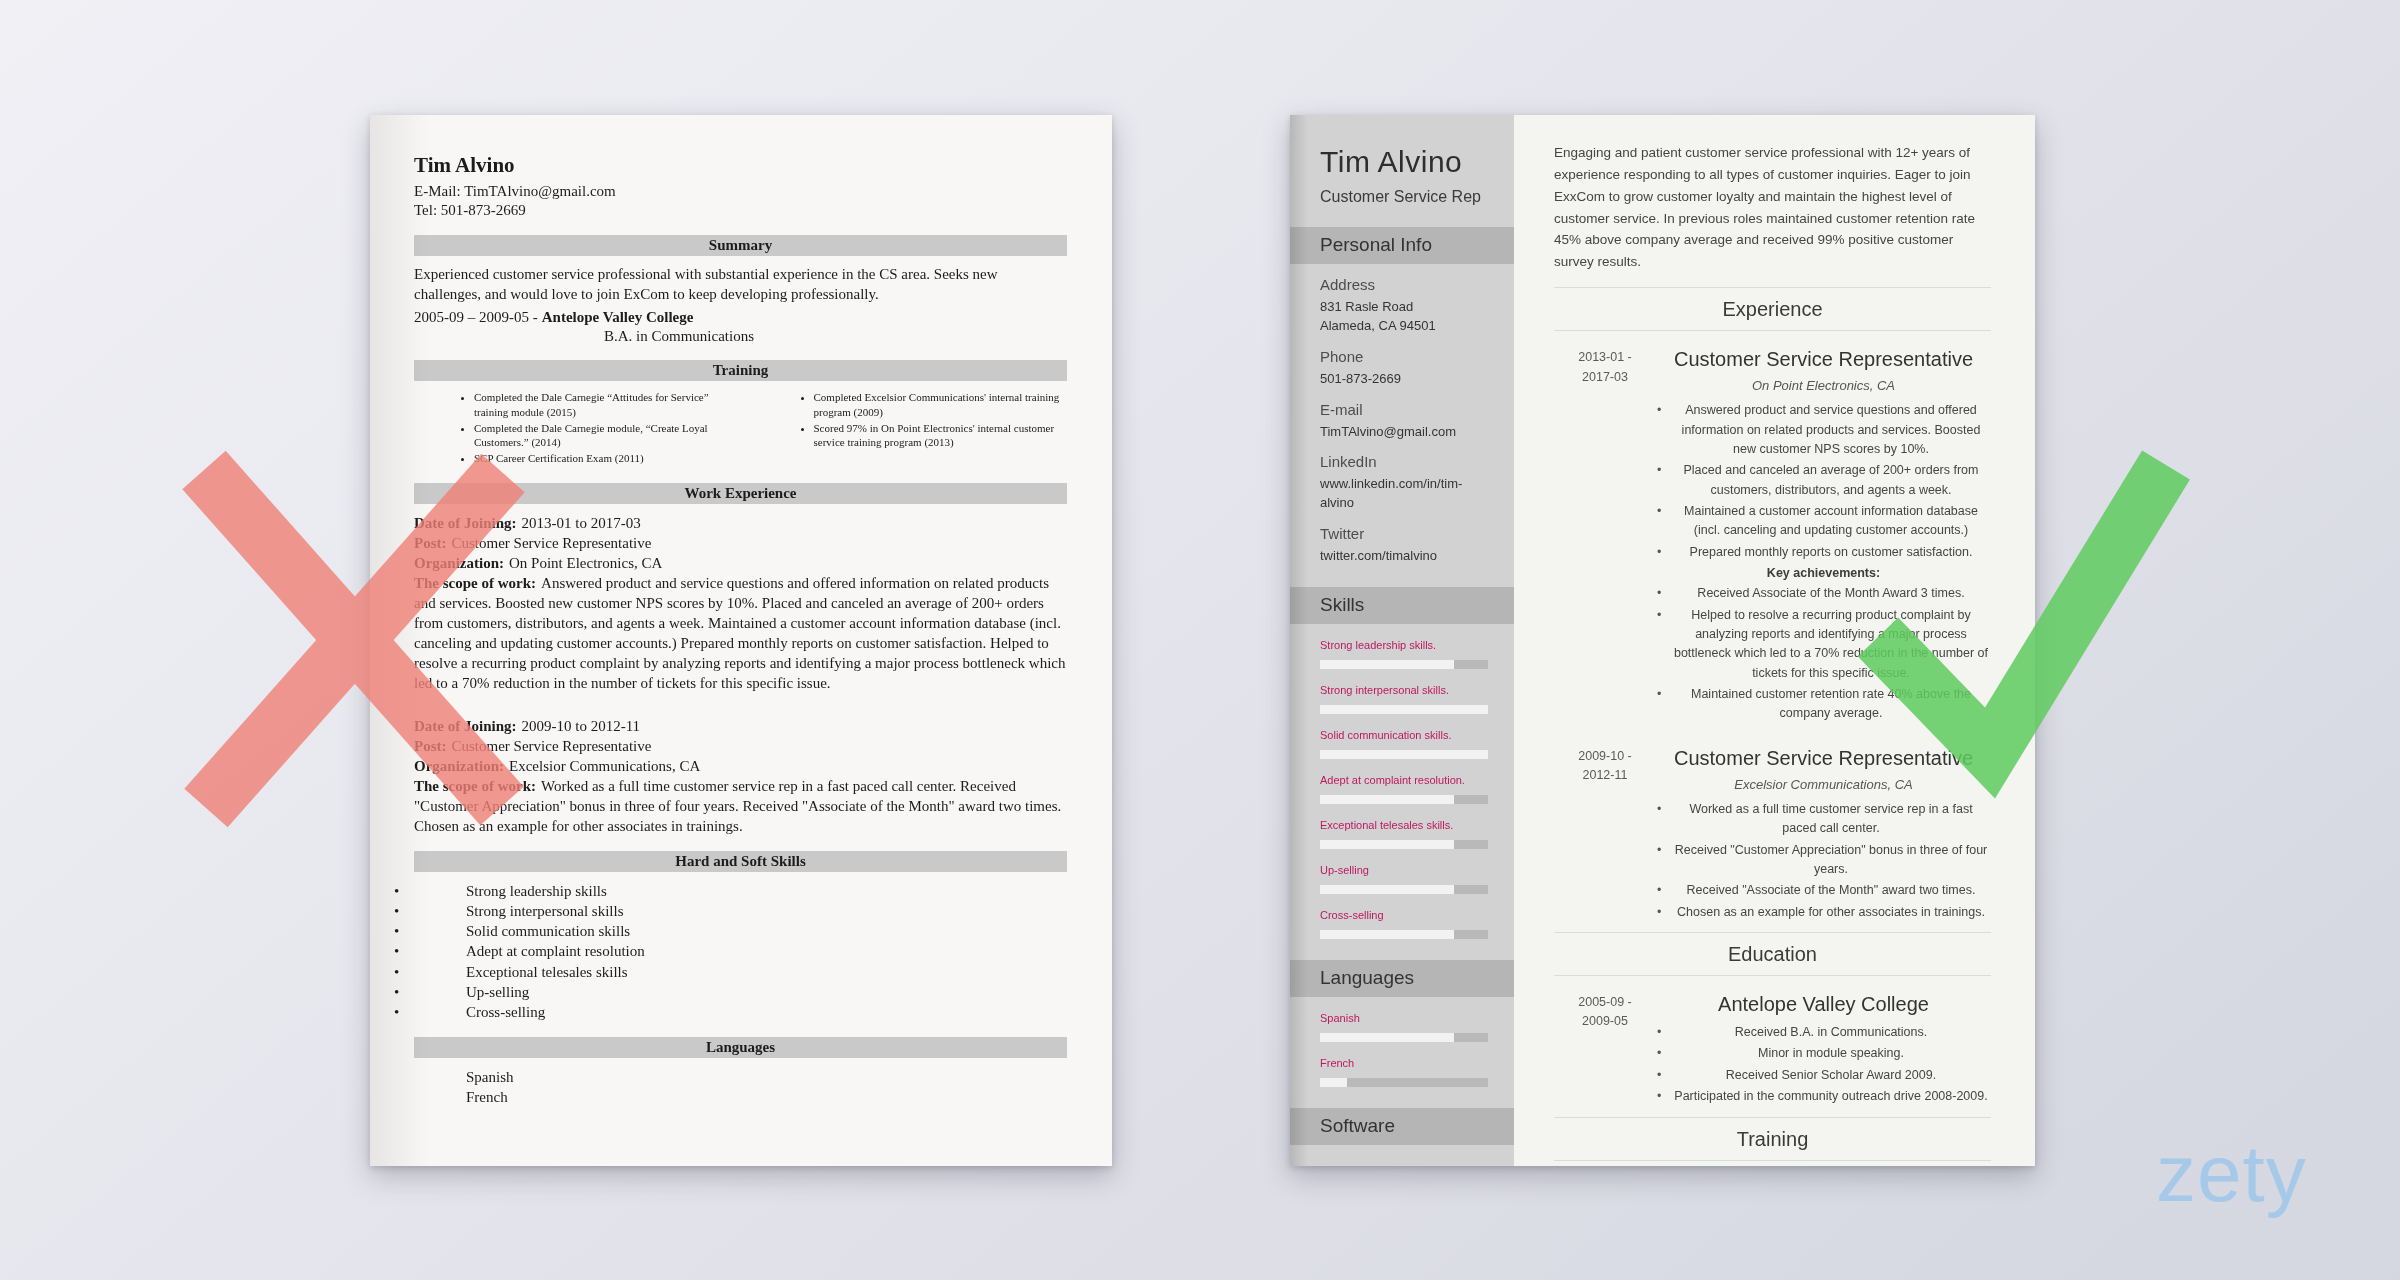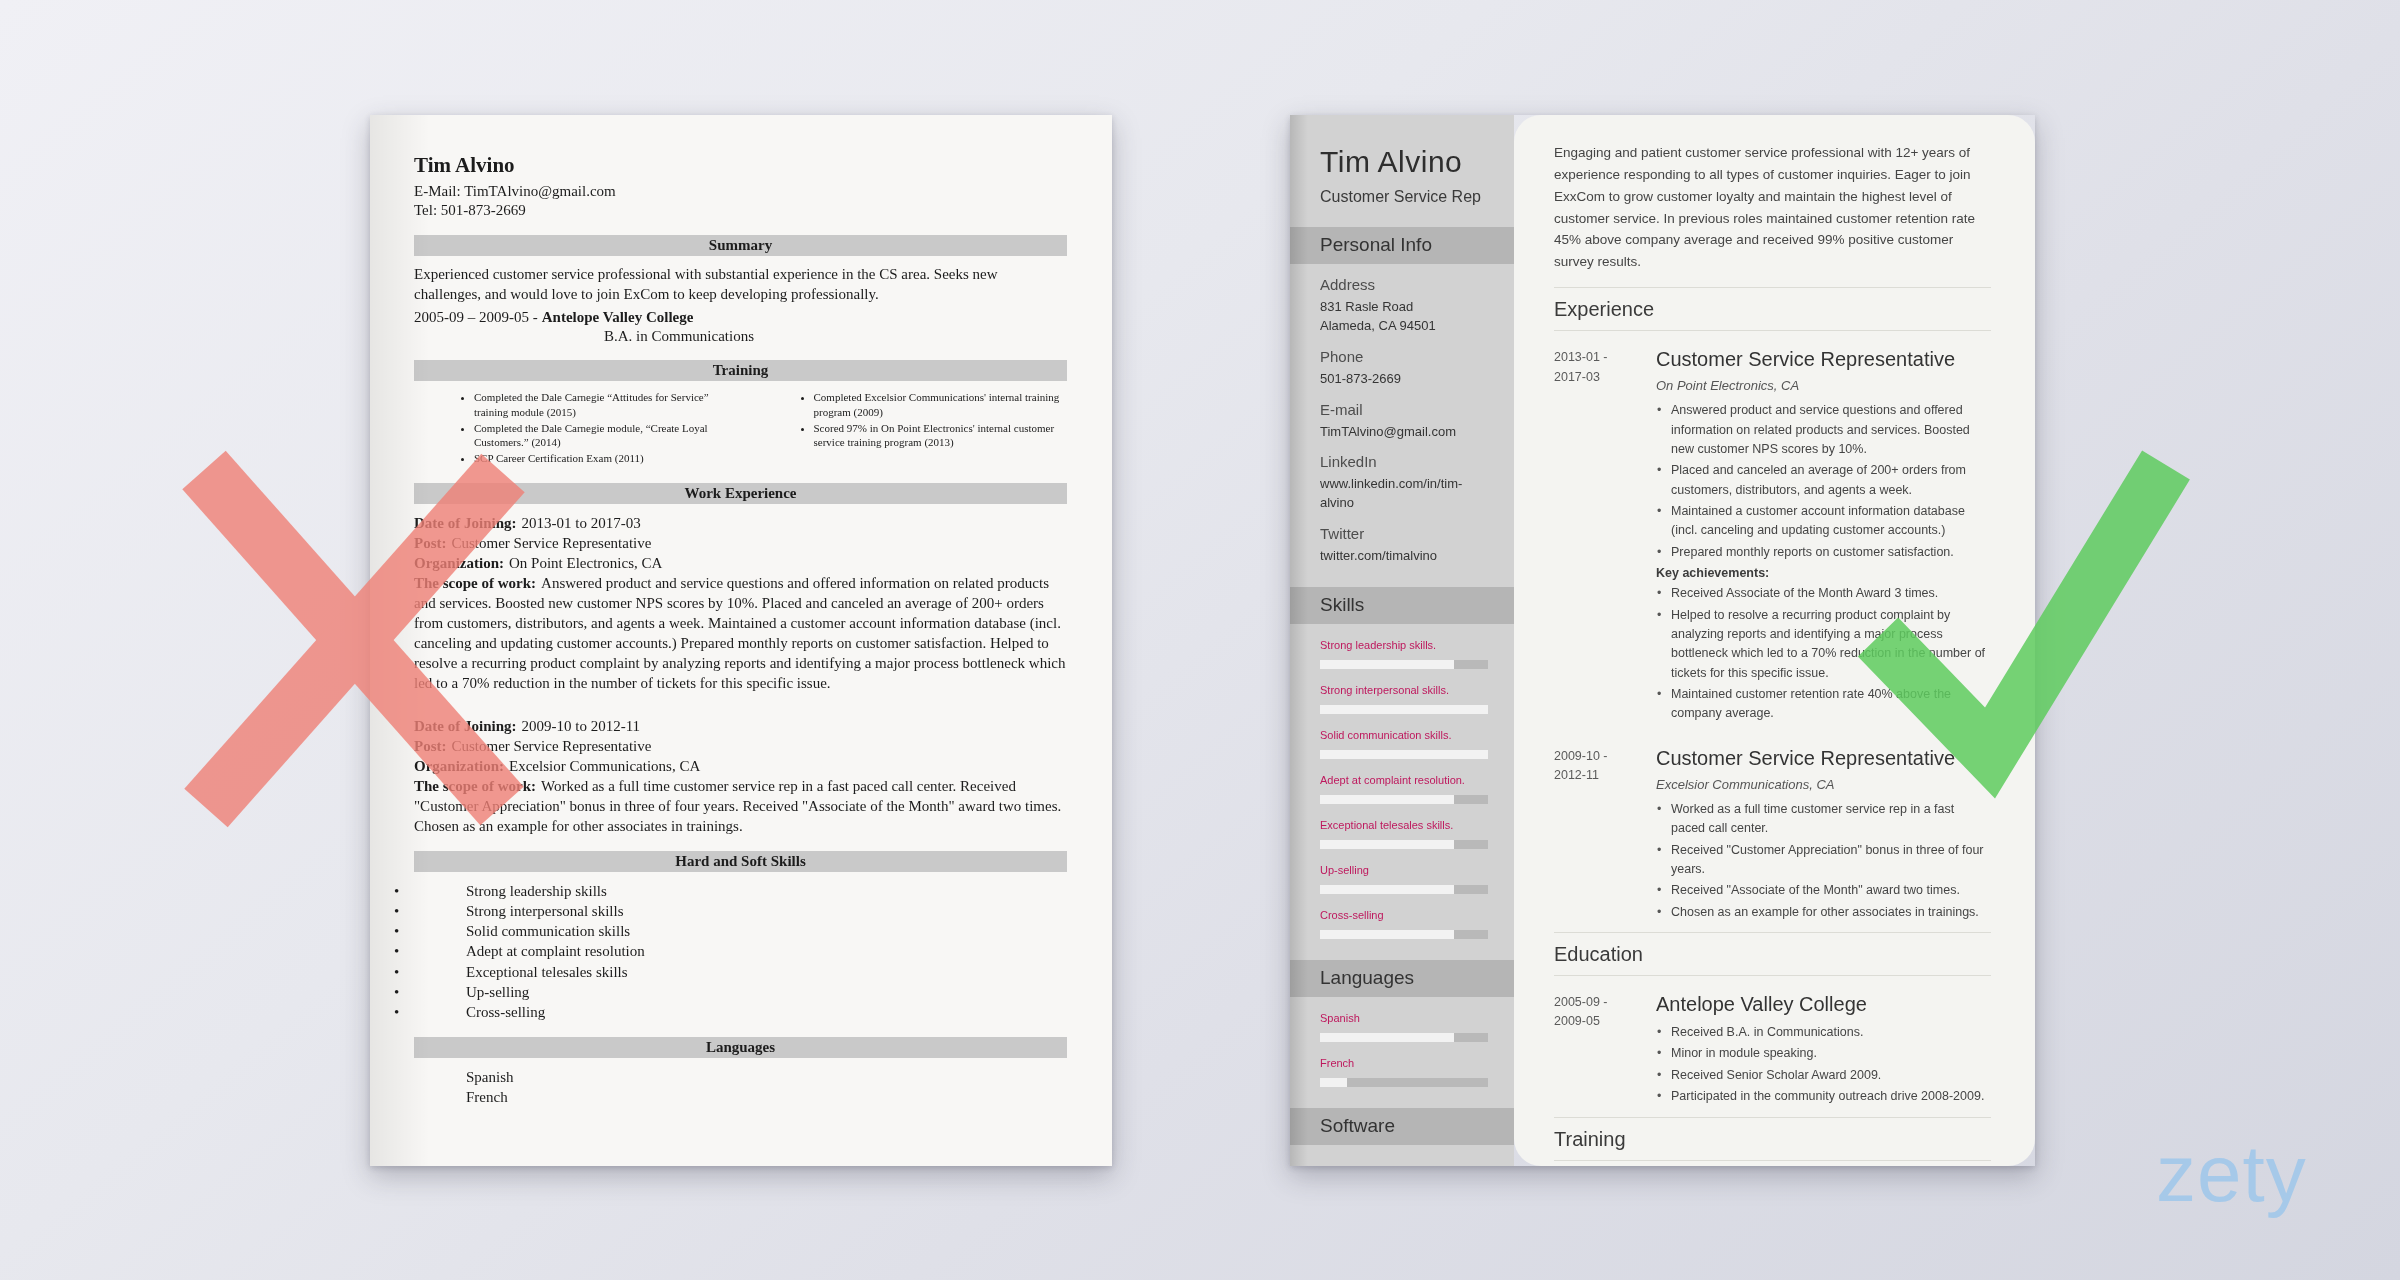--- a/index.html
+++ b/index.html
@@ -61,23 +61,23 @@
     background:var(--sidebar-header-bg,#b5b5b5); color:#333;
     font-size:19px; padding:7px 24px 8px 30px; margin-top:21px;
   }
   .pi-item { padding:12px 26px 0 30px; }
   .pi-label { font-size:15px; color:#4d4d4d; margin-bottom:5px; }
   .pi-value { font-size:13px; color:#353535; line-height:1.45; }
   .skill { padding:15px 26px 0 30px; }
   .skill-label { font-size:11px; color:#be185d; margin-bottom:9px; }
   .bar { height:9px; background:#b9b9b9; }
   .bar-fill { height:100%; background:#f2f2f2; }
-  .main { flex:1; background:#f4f4f1; padding:27px 44px 0 40px;border-radius:27px; }
+  .main { flex:1; background:#f4f4f1; padding:27px 44px 0 40px; }
   .r-summary { font-size:13.5px; line-height:1.62; color:#454545; padding-bottom:14px; }
-  .r-section { border-top:1px solid #dcdcd6; }
+  .r-section { border-top:1px solid #dcdcd6;text-align:center; }
   .r-title {
     font-size:20px; font-weight:normal; color:#3a3a3a;
     padding:10px 0 9px; border-bottom:1px solid #dcdcd6; margin-bottom:4px;
   }
   .entry { display:flex; padding:13px 0 8px; }
   .dates { width:102px; flex:none; font-size:12.5px; color:#5a5a5a; line-height:1.55; }
   .entry-body { flex:1; }
   .role-title { font-size:20px; font-weight:normal; color:#333; margin-bottom:7px; }
   .company { font-style:italic; font-size:13px; color:#555; margin-bottom:8px; }
   .r-bullets { list-style:none; }

